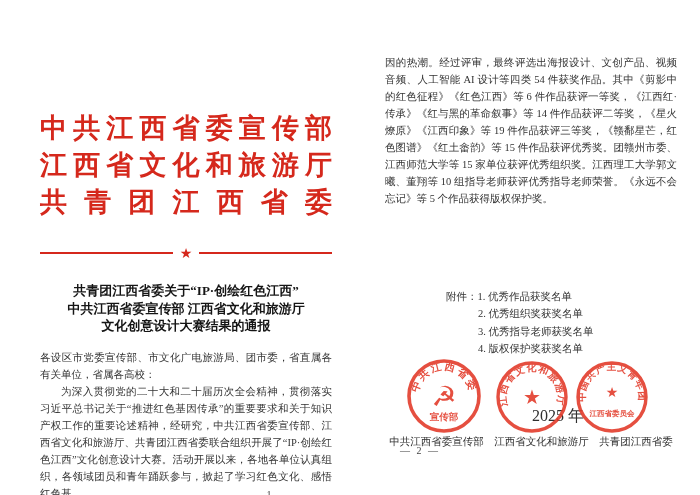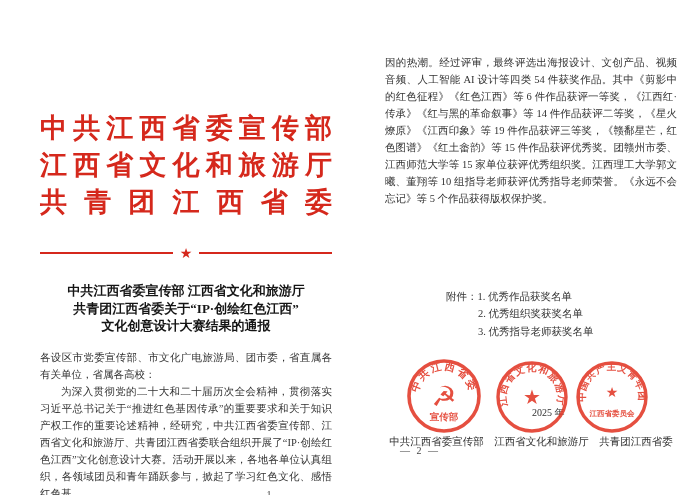--- a/index.html
+++ b/index.html
@@ -31,21 +31,21 @@
   #p1-num { right: 42px; }
   #p2-num { left: 15px; }
 
   
   #p2-body { top: 54px; }
   .attachments { position: absolute; top: 288px; left: 27px; font-size: 10.5px; line-height: 17.3px; color: #333; }
   .att-row { white-space: nowrap; padding-left: 34px; }
   .att-sub { margin-left: 32px; }
 
   .signers { position: absolute; top: 391px; left: 0; width: 292px; text-align: center; font-size: 10.5px; color: #2f2f2f; white-space: nowrap; margin-top: 44px; }
-  .sign-date { position: absolute; top: 406px; left: 147px; font-size: 10px; color: #2f2f2f; white-space: nowrap; }
+  .sign-date { position: absolute; top: 406px; left: 147px; font-size: 16px; color: #2f2f2f; white-space: nowrap; }
 
   .seals-svg { position: absolute; top: 350px; left: 0; width: 292px; height: 95px; opacity: 0.88; }
   .seal-text { font-family: "Liberation Serif", "DejaVu Serif", serif; font-weight: bold; }
   .seal-sym { font-family: "DejaVu Sans", sans-serif; }
 </style>
 </head>
 <body>
 
 <div class="page" id="page1">
 
@@ -56,22 +56,22 @@
   </div>
 
 
   <div class="red-rule">
     <span class="seg"></span>
     <span class="star">★</span>
     <span class="seg"></span>
   </div>
 
   <div class="doc-title">
+    <div>共青团江西省委关于“IP·创绘红色江西”</div>
     <div>中共江西省委宣传部 江西省文化和旅游厅</div>
-    <div>共青团江西省委关于“IP·创绘红色江西”</div>
     <div>文化创意设计大赛结果的通报</div>
   </div>
 
   <div class="body-block" id="p1-body">
     <div>各设区市党委宣传部、市文化广电旅游局、团市委，省直属各有关单位，省属各高校：</div>
     <div class="indent">为深入贯彻党的二十大和二十届历次全会精神，贯彻落实习近平总书记关于“推进红色基因传承”的重要要求和关于知识产权工作的重要论述精神，经研究，中共江西省委宣传部、江西省文化和旅游厅、共青团江西省委联合组织开展了“IP·创绘红色江西”文化创意设计大赛。活动开展以来，各地各单位认真组织，各领域团员和青年踊跃参与，掀起了学习红色文化、感悟红色基</div>
   </div>
 
   <div class="page-number" id="p1-num">— 1 —</div>
 </div>
@@ -79,20 +79,21 @@
 <div class="page" id="page2">
 
   <div class="body-block" id="p2-body">
     <div>因的热潮。经过评审，最终评选出海报设计、文创产品、视频音频、人工智能 AI 设计等四类 54 件获奖作品。其中《剪影中的红色征程》《红色江西》等 6 件作品获评一等奖，《江西红·传承》《红与黑的革命叙事》等 14 件作品获评二等奖，《星火燎原》《江西印象》等 19 件作品获评三等奖，《赣鄱星芒，红色图谱》《红土畲韵》等 15 件作品获评优秀奖。团赣州市委、江西师范大学等 15 家单位获评优秀组织奖。江西理工大学郭文曦、董翔等 10 组指导老师获评优秀指导老师荣誉。《永远不会忘记》等 5 个作品获得版权保护奖。</div>
   </div>
 
   <div class="attachments">
     <div class="att-row"><span>附件：</span><span>1. 优秀作品获奖名单</span></div>
     <div class="att-row att-sub">2. 优秀组织奖获奖名单</div>
     <div class="att-row att-sub">3. 优秀指导老师获奖名单</div>
+    <div class="att-row att-sub">4. 版权保护奖获奖名单</div>
   </div>
 
   <div class="signers">中共江西省委宣传部　江西省文化和旅游厅　共青团江西省委</div>
   <div class="sign-date">2025 年</div>
 
   <svg class="seals-svg" viewBox="0 0 292 95">
     <defs>
       <path id="arc1" d="M 33.4,41.5 A 26,26 0 0 1 84.6,41.5" fill="none"></path>
       <path id="arc2" d="M 123.4,58 A 26,26 0 1 1 170.6,58" fill="none"></path>
       <path id="arc3" d="M 201.6,56 A 27,27 0 1 1 252.4,56" fill="none"></path>

